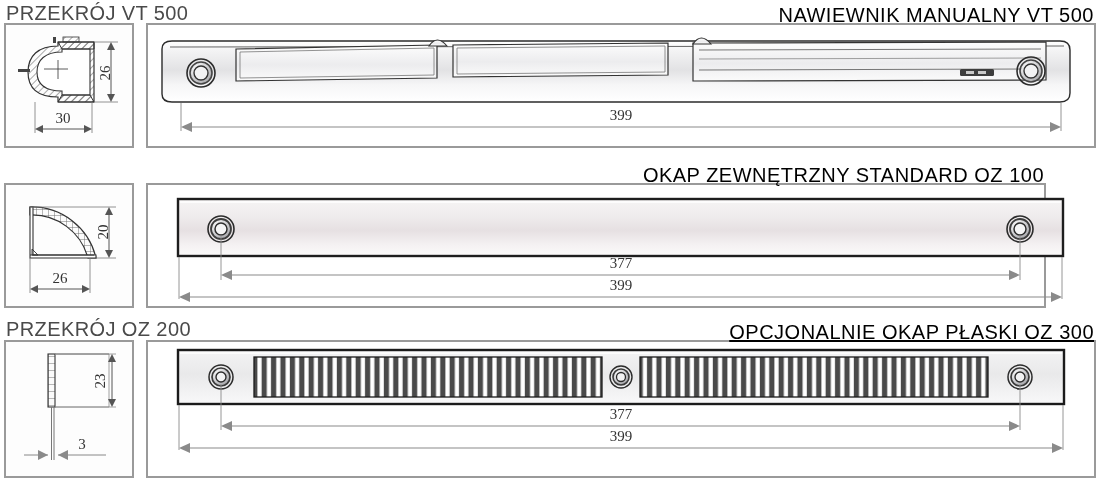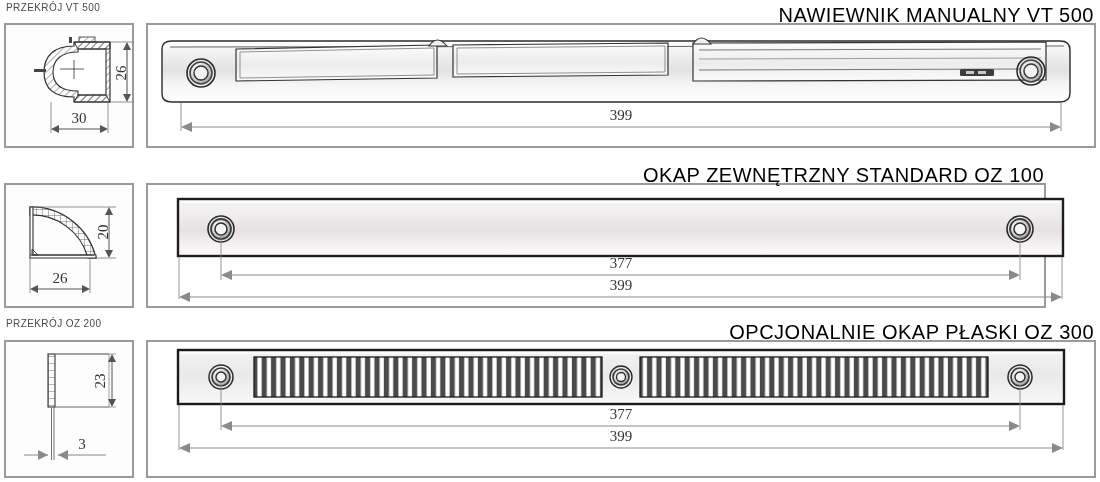--- a/index.html
+++ b/index.html
@@ -6,21 +6,21 @@
   body{
     width:1100px;height:482px;position:relative;overflow:hidden;
     font-family:"Liberation Sans","DejaVu Sans",sans-serif;
     color:#3a3a3a;
   }
   .sheet{position:absolute;left:0;top:0;width:1100px;height:482px;}
 
   
   .sec-label{
     position:absolute;
-    font-size:10px;
+    font-size:20px;
     letter-spacing:.4px;
     color:#4a4a4a;
     white-space:nowrap;
     font-weight:400;
   }
   .xsec-box{
     position:absolute;
     border:2px solid #9a9a9a;
     background:#fdfdfd;
     box-sizing:border-box;
@@ -48,21 +48,21 @@
     fill:#333;
   }
 </style>
 </head>
 <body>
 
 <div class="sheet">
 
   <div class="sec-label" style="left:6px;top:2px;">PRZEKRÓJ VT 500</div>
 
-  <div class="xsec-box" style="left:4px;top:23px;width:130px;height:125px;padding-left:16px;">
+  <div class="xsec-box" style="left:4px;top:23px;width:130px;height:125px;">
     <svg width="126" height="121" viewBox="0 0 126 121">
       <defs>
         <pattern id="hatchA" width="5" height="5" patternTransform="rotate(45)" patternUnits="userSpaceOnUse">
           <line x1="0" y1="0" x2="0" y2="5" stroke="#555" stroke-width="1"></line>
         </pattern>
       </defs>
 
       <path d="M52,17 L88,17 L88,77 L52,77 L52,72 C30,72 22,62 22,47 C22,31 32,21 52,21 Z" fill="url(#hatchA)" stroke="#333" stroke-width="1.2"></path>
 
       <path d="M56,24 L84,24 L84,70 L56,70 L56,66 C38,66 31,58 31,47 C31,35 39,27 56,27 Z" fill="#ffffff" stroke="#333" stroke-width="1.1"></path>
@@ -273,21 +273,21 @@
 
       <line x1="18" y1="113" x2="42" y2="113" stroke="#888" stroke-width="1"></line>
       <line x1="52" y1="113" x2="100" y2="113" stroke="#888" stroke-width="1"></line>
       <polygon points="42,113 32,108 32,118" fill="#8a8a8a"></polygon>
       <polygon points="52,113 62,108 62,118" fill="#8a8a8a"></polygon>
       <text class="dimtxt" x="76" y="107" text-anchor="middle">3</text>
     </svg>
   </div>
 
   <div class="main-box" style="left:146px;top:340px;width:950px;height:138px;">
-    <div class="main-title" style="top:-21px;">OPCJONALNIE OKAP PŁASKI OZ 300</div>
+    <div class="main-title" style="top:-21px;text-decoration:underline;">OPCJONALNIE OKAP PŁASKI OZ 300</div>
 
     <svg width="946" height="134" viewBox="0 0 946 134">
       <defs>
         <linearGradient id="flatG" x1="0" y1="0" x2="0" y2="1">
           <stop offset="0%" stop-color="#f3f3f4"></stop>
           <stop offset="45%" stop-color="#e9e9ea"></stop>
           <stop offset="100%" stop-color="#f8f8f9"></stop>
         </linearGradient>
         <radialGradient id="eyeG3" cx="35%" cy="32%" r="72%">
           <stop offset="0%" stop-color="#ffffff"></stop>

